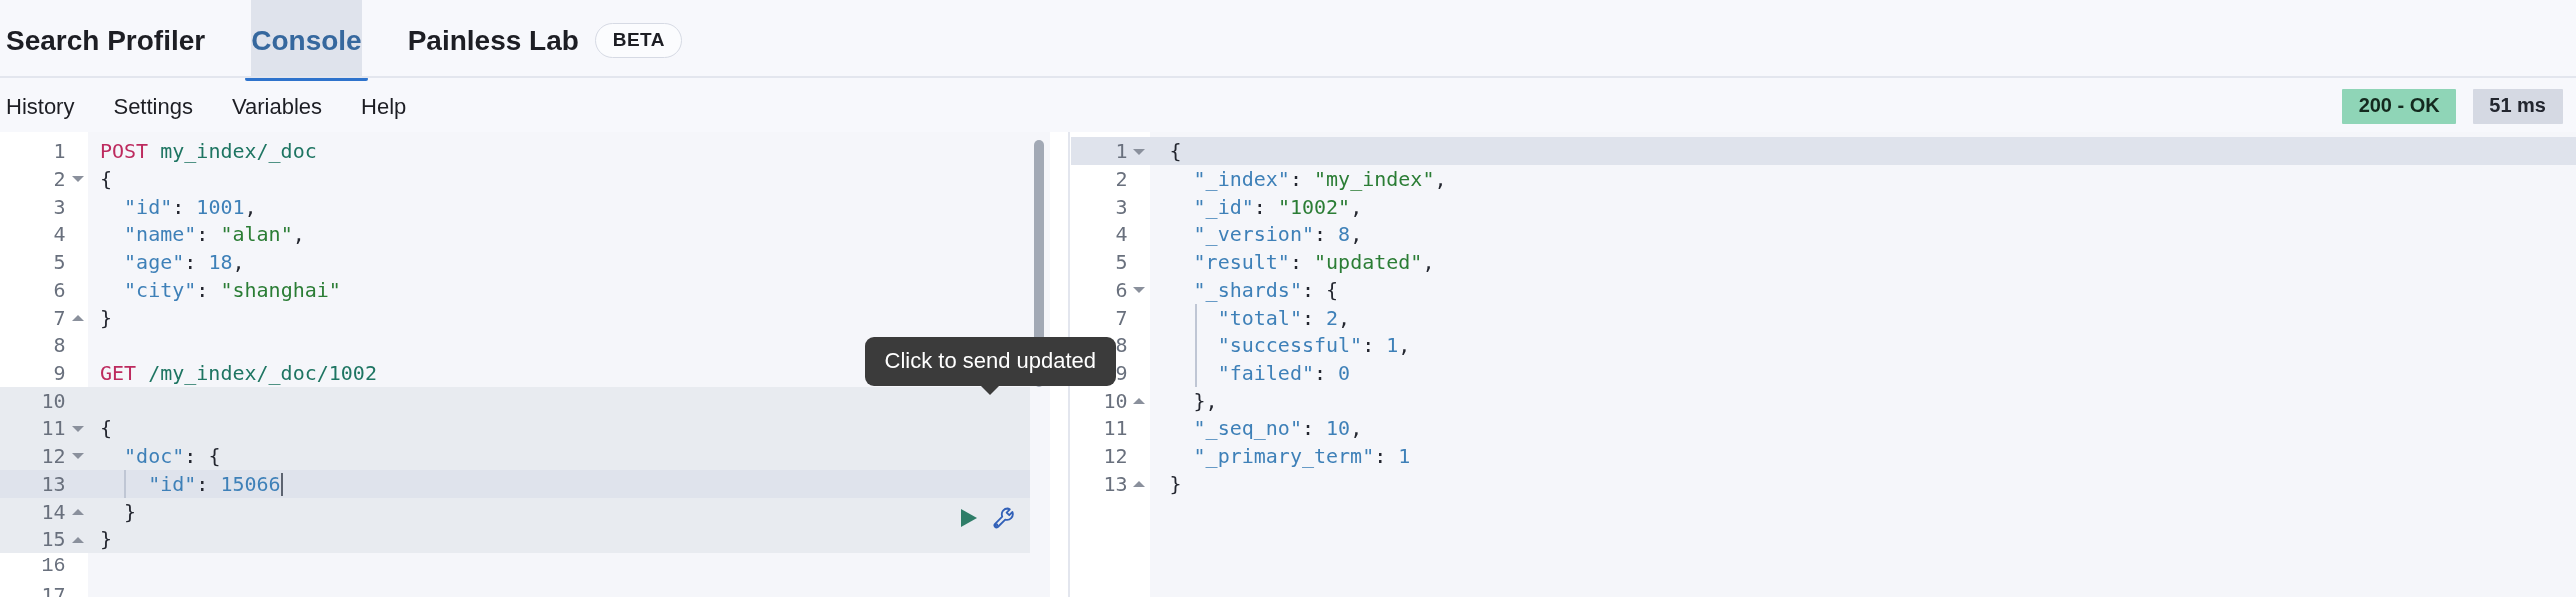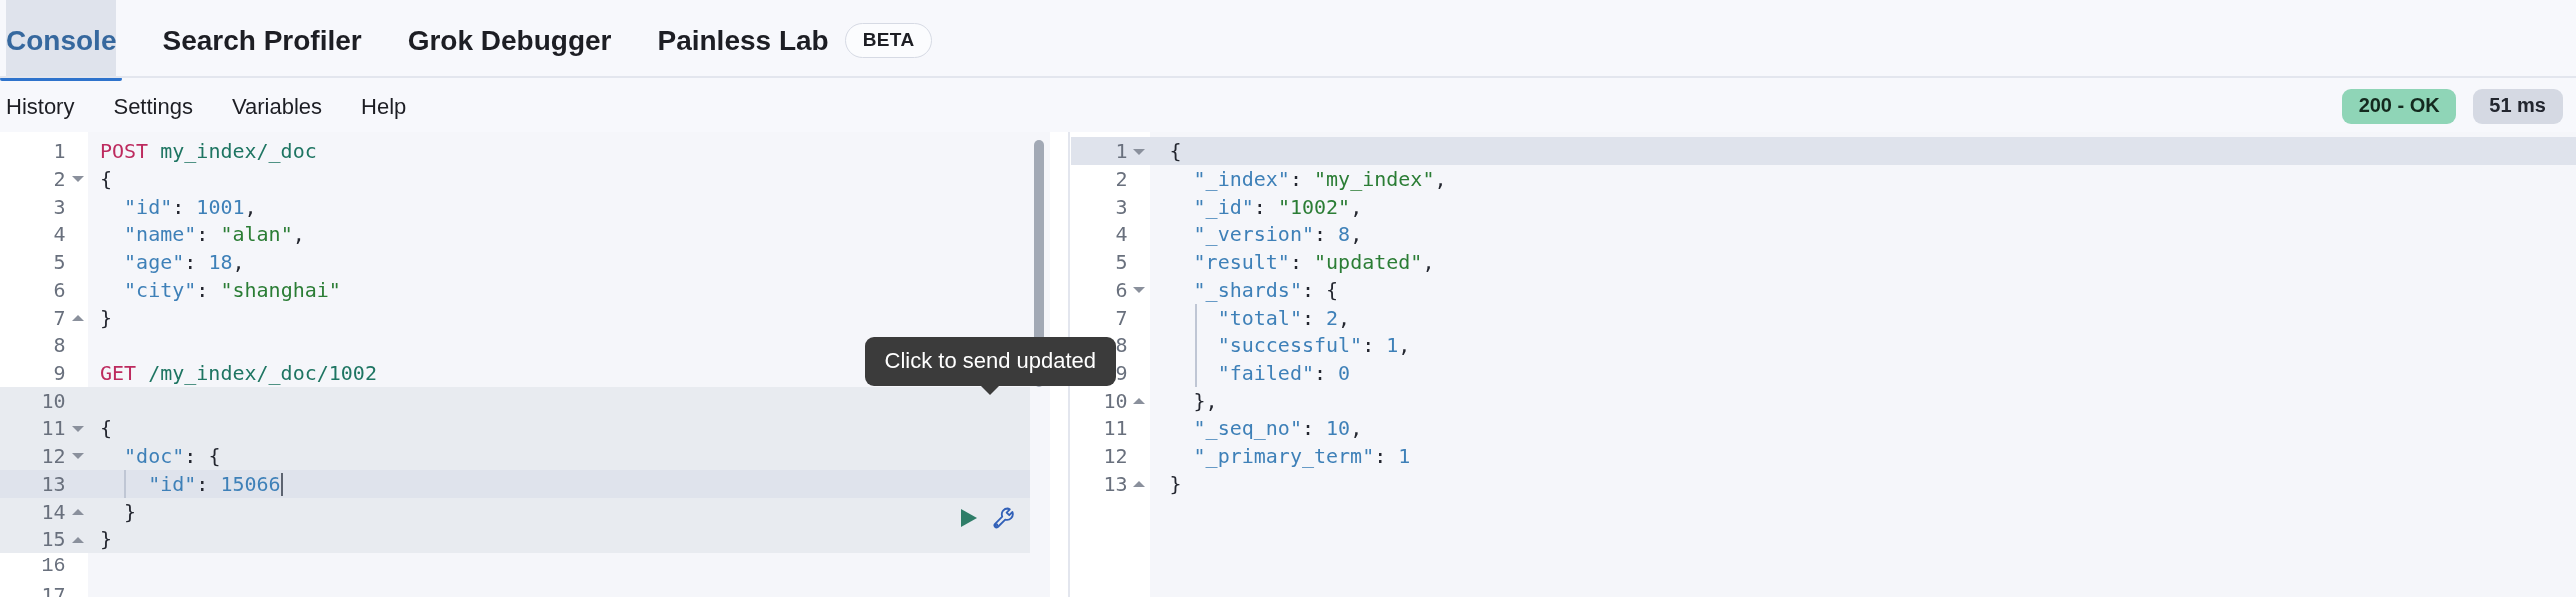--- a/index.html
+++ b/index.html
@@ -57,21 +57,21 @@
   }
   .menu-item{
     font-size:22px;color:#1D1E24;margin-right:39px;cursor:pointer;
     white-space:nowrap;font-weight:normal;
   }
   #status-wrap{
     position:absolute;right:13.5px;top:0;height:51px;
     display:flex;align-items:center;gap:16.5px;
   }
   .badge{
-    border-radius:9px;padding:5.2px 16.5px 6.7px 16.5px;
+    border-radius:1px;padding:5.2px 16.5px 6.7px 16.5px;
     font-size:20px;font-weight:bold;white-space:nowrap;
   }
   .badge.ok{background:#8FD5B7;color:#14291E;}
   .badge.time{background:#D5D9E3;color:#23262F;}
   #menubar-underline{
     position:absolute;left:0;top:130px;width:2576px;height:1.5px;
     background:#E3E6EE;
   }
 
   
@@ -181,28 +181,25 @@
     content:"";position:absolute;left:50%;margin-left:-10.5px;bottom:-9.7px;
     width:0;height:0;border-left:10.5px solid transparent;
     border-right:10.5px solid transparent;border-top:10.5px solid #3B3B3B;
   }
 </style>
 </head>
 <body>
 
 <div id="topbar">
   <div class="tabs" id="top-tabs">
+      <div class="tab">
+        <span>Search Profiler</span>
+      </div>
       <div class="tab active">
         <span>Console</span>
-      </div>
-      <div class="tab">
-        <span>Search Profiler</span>
-      </div>
-      <div class="tab">
-        <span>Grok Debugger</span>
       </div>
       <div class="tab">
         <span>Painless Lab</span>
         <span class="beta-badge">BETA</span>
       </div>
     </div>
   <div id="topbar-underline"></div>
 </div>
 
 <div id="menubar">

